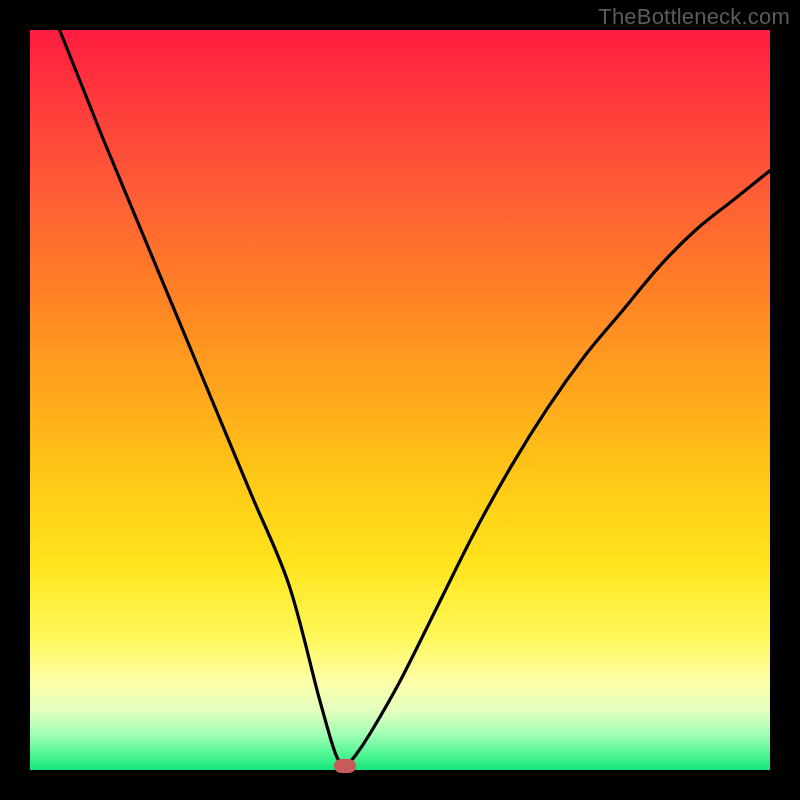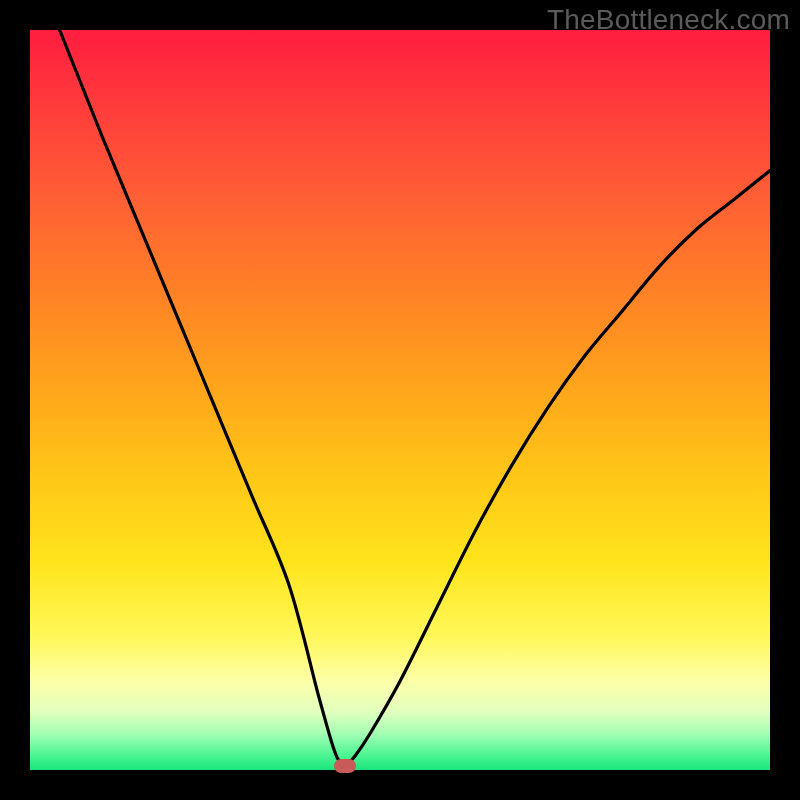--- a/index.html
+++ b/index.html
@@ -38,21 +38,21 @@
       #a6ffb5 95%,
       #4cf592 98%,
       #18e47e 100%
     );
   }
   .watermark {
     position: absolute;
     top: 4px;
     right: 10px;
     font-family: Arial, Helvetica, sans-serif;
-    font-size: 28px;
+    font-size: 22px;
     color: #5b5b5b;
     letter-spacing: 0.2px;
     user-select: none;
   }
   svg.curve {
     position: absolute;
     left: 0;
     top: 0;
     width: 740px;
     height: 740px;

